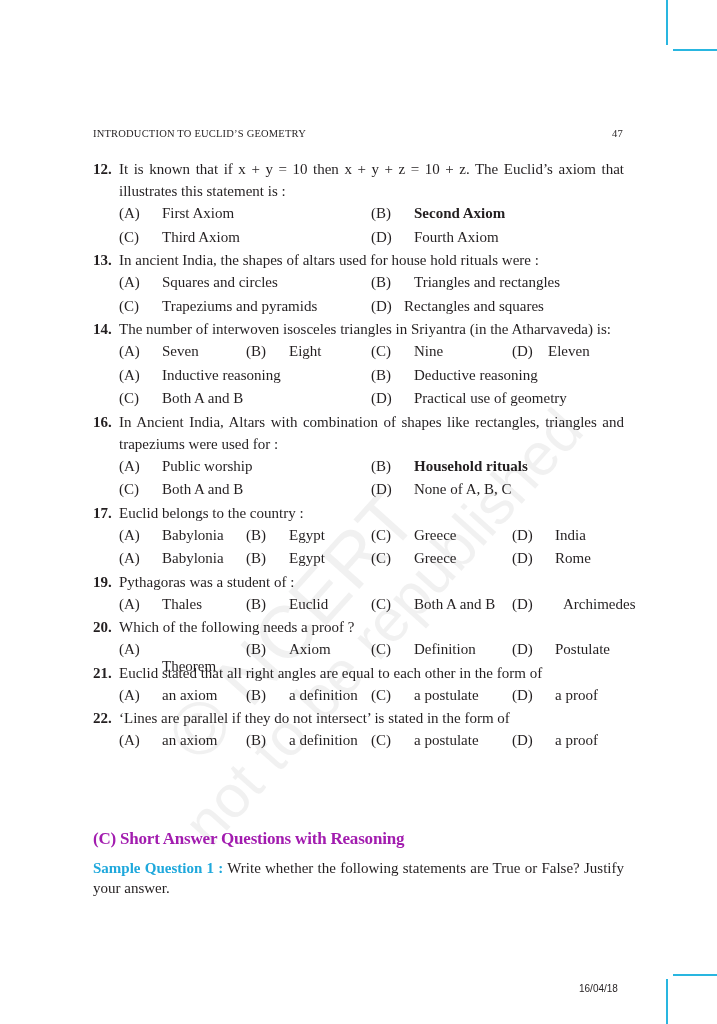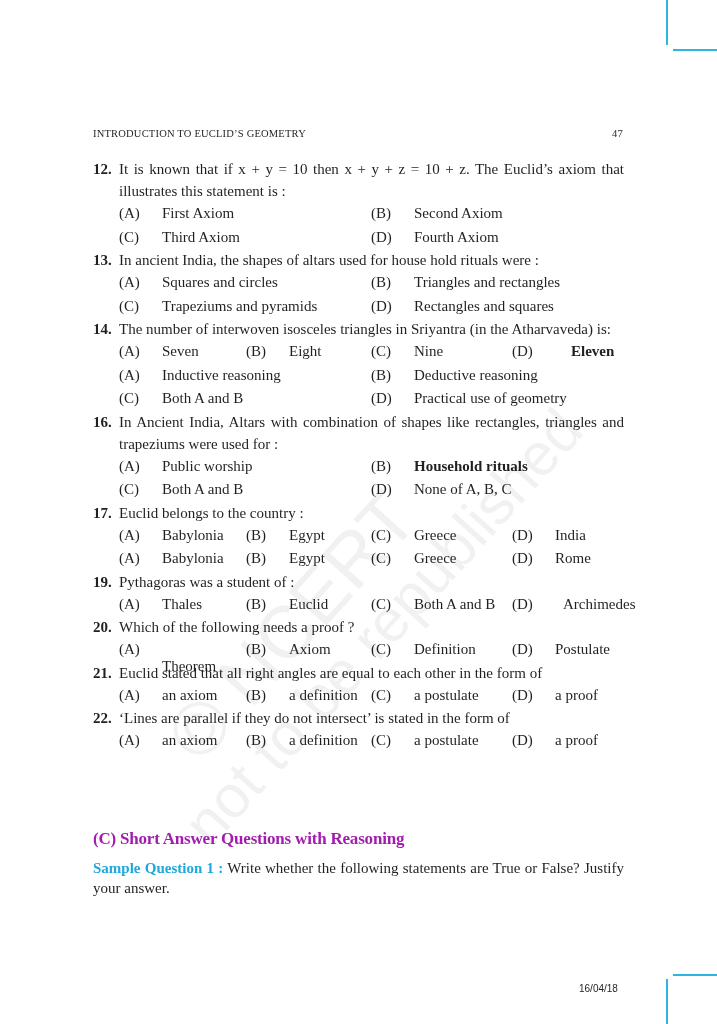--- a/index.html
+++ b/index.html
@@ -64,21 +64,21 @@
       <span class="num">12.</span>
       <span class="stem">It is known that if x + y = 10 then x + y + z = 10 + z. The Euclid’s axiom that illustrates this statement is :</span>
     </div>
     <div class="opts">
       <div class="opt" style="left: 26px;">
         <span class="lab">(A)</span>
         <span class="txt" style="left: 43px;">First Axiom</span>
       </div>
       <div class="opt" style="left: 278px;">
         <span class="lab">(B)</span>
-        <span class="txt" style="left: 43px;">Second Axiom</span>
+        <span class="txt" style="left: 43px; font-weight: bold;">Second Axiom</span>
       </div>
     </div>
     <div class="opts">
       <div class="opt" style="left: 26px;">
         <span class="lab">(C)</span>
         <span class="txt" style="left: 43px;">Third Axiom</span>
       </div>
       <div class="opt" style="left: 278px;">
         <span class="lab">(D)</span>
         <span class="txt" style="left: 43px;">Fourth Axiom</span>
@@ -98,21 +98,21 @@
         <span class="txt" style="left: 43px;">Triangles and rectangles</span>
       </div>
     </div>
     <div class="opts">
       <div class="opt" style="left: 26px;">
         <span class="lab">(C)</span>
         <span class="txt" style="left: 43px; text-align: center;">Trapeziums and pyramids</span>
       </div>
       <div class="opt" style="left: 278px;">
         <span class="lab">(D)</span>
-        <span class="txt" style="left: 43px;">Rectangles and squares</span>
+        <span class="txt" style="left: 33px;">Rectangles and squares</span>
       </div>
     </div>
     <div class="q">
       <span class="num">14.</span>
       <span class="stem">The number of interwoven isosceles triangles in Sriyantra (in the Atharvaveda) is:</span>
     </div>
     <div class="opts">
       <div class="opt" style="left: 26px;">
         <span class="lab">(A)</span>
         <span class="txt" style="left: 43px;">Seven</span>
@@ -120,21 +120,21 @@
       <div class="opt" style="left: 153px;">
         <span class="lab">(B)</span>
         <span class="txt" style="left: 43px;">Eight</span>
       </div>
       <div class="opt" style="left: 278px;">
         <span class="lab">(C)</span>
         <span class="txt" style="left: 43px;">Nine</span>
       </div>
       <div class="opt" style="left: 419px;">
         <span class="lab">(D)</span>
-        <span class="txt" style="left: 59px; font-weight: bold;">Eleven</span>
+        <span class="txt" style="left: 36px;">Eleven</span>
       </div>
     </div>
     <div class="opts">
       <div class="opt" style="left: 26px;">
         <span class="lab">(A)</span>
         <span class="txt" style="left: 43px;">Inductive reasoning</span>
       </div>
       <div class="opt" style="left: 278px;">
         <span class="lab">(B)</span>
         <span class="txt" style="left: 43px;">Deductive reasoning</span>

